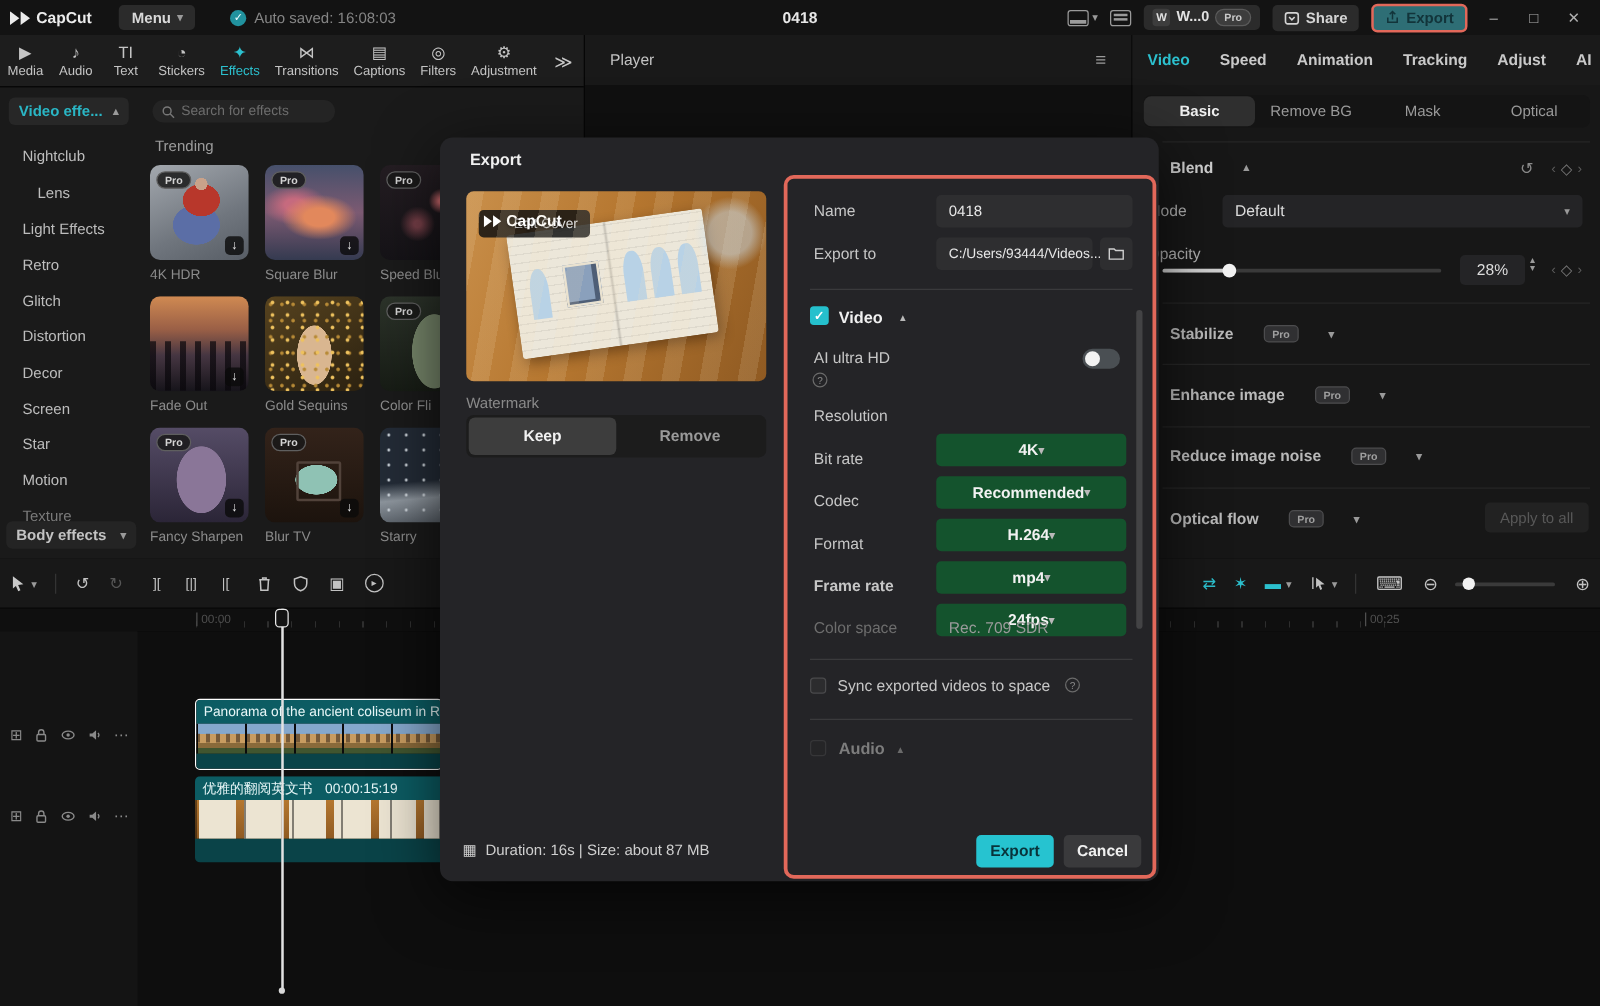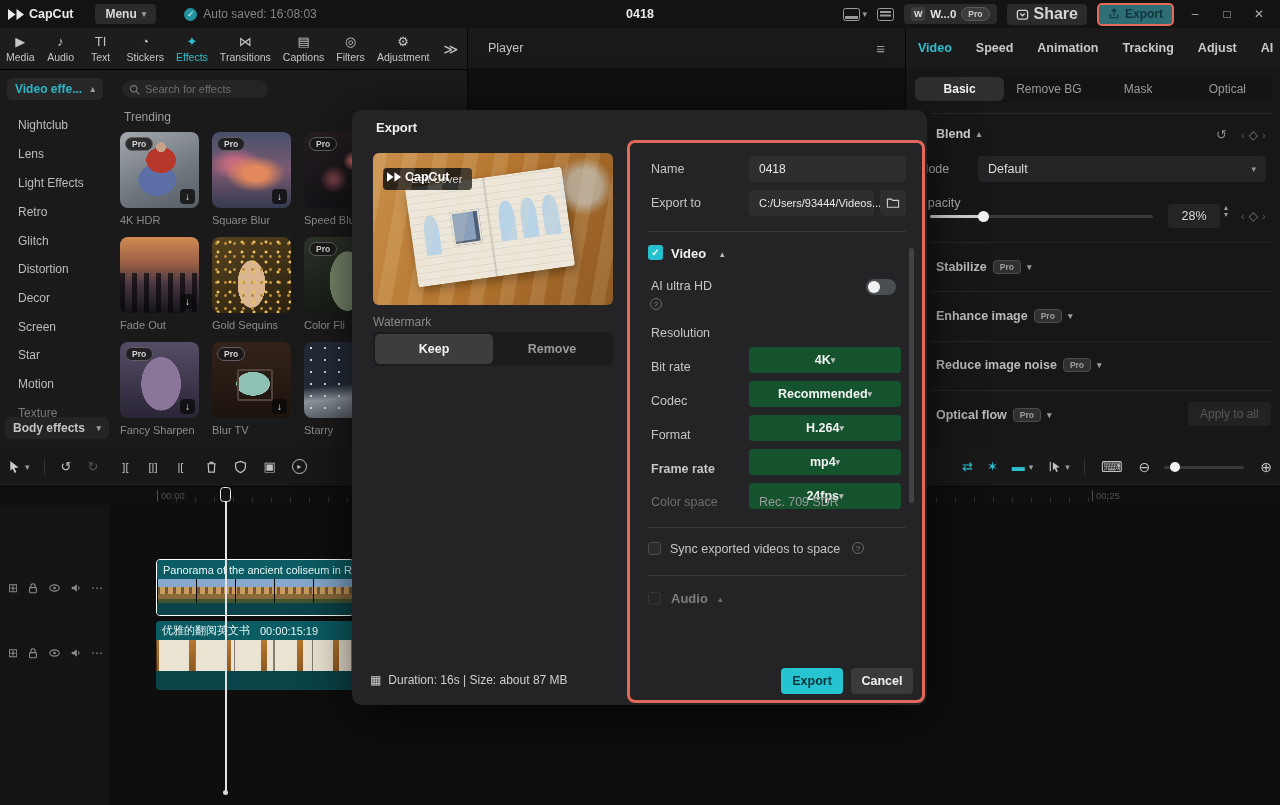--- a/index.html
+++ b/index.html
@@ -16,21 +16,21 @@
   .save-dot { width:13px; height:13px; border-radius:50%; background:#21929e; color:#eafcff; font-size:9px; display:flex; align-items:center; justify-content:center; }
   .doc-title { position:absolute; left:0; right:0; text-align:center; color:#e8e8e8; font-size:12.5px; font-weight:bold; pointer-events:none; }
   .tb-right { position:absolute; right:0; top:0; height:28px; display:flex; align-items:center; gap:10px; padding-right:10px; }
   .mini-ic { width:17px; height:13px; border:1.5px solid #9a9a9a; border-radius:2.5px; position:relative; }
   .mini-ic.split:after { content:''; position:absolute; left:1px; right:1px; bottom:1px; height:3px; background:#9a9a9a; }
   .mini-ic.lines:after { content:''; position:absolute; left:2px; right:2px; top:2.5px; height:1.5px; background:#9a9a9a; box-shadow:0 3.5px 0 #9a9a9a; }
   .ws-badge { background:#2b2b2b; border-radius:4px; height:20px; display:flex; align-items:center; gap:5px; padding:0 7px; }
   .ws-sq { width:14px; height:14px; background:#3d3d3d; border-radius:3px; color:#e0e0e0; font-size:9px; display:flex; align-items:center; justify-content:center; font-weight:bold; }
   .ws-name { color:#e2e2e2; font-size:11.5px; font-weight:bold; }
   .pro-pill { background:#3d3d3d; border:1px solid #5a5a5a; border-radius:7px; color:#c9c9c9; font-size:8.5px; font-weight:bold; padding:1px 6px; }
-  .share-btn { background:#2b2b2b; border-radius:4px; height:21px; display:flex; align-items:center; gap:5px; padding:0 9px; color:#d4d4d4; font-size:16px; font-weight:bold; }
+  .share-btn { background:#2b2b2b; border-radius:4px; height:21px; display:flex; align-items:center; gap:5px; padding:0 9px; color:#d4d4d4; font-size:12px; font-weight:bold; }
   .export-top { background:#2e6e75; border:2px solid #e2685a; border-radius:5px; height:23px; display:flex; align-items:center; gap:5px; padding:0 9px; color:#12343a; font-size:12px; font-weight:bold; }
   .win-ctl { color:#b0b0b0; font-size:12px; width:22px; text-align:center; }
 
   
   .ribbon { left:0; top:28px; width:467px; height:42px; background:#1d1d1d; border-bottom:1px solid #000; display:flex; align-items:center; }
   .rtab { display:flex; flex-direction:column; align-items:center; justify-content:center; gap:1px; height:100%; padding:0 6px; min-width:40px; color:#c4c4c4; }
   .rtab .ric { font-size:13px; height:16px; line-height:16px; }
   .rtab .rlb { font-size:10.5px; }
   .rtab.active { color:#2cc0ce; }
   .ribbon-expand { margin-left:8px; color:#c8c8c8; font-size:14px; }
@@ -67,21 +67,21 @@
 
   
   .inspector { left:906px; top:28px; width:374px; height:419px; background:#171717; }
   .ins-tabs { position:absolute; left:0; top:0; width:100%; height:40px; background:#1a1a1a; display:flex; align-items:center; gap:24px; padding:0 0 0 12px; overflow:hidden; }
   .ins-tab { color:#c9c9c9; font-size:12.5px; font-weight:bold; white-space:nowrap; }
   .ins-tab.active { color:#2cc0ce; }
   .subtabs { position:absolute; left:9px; top:48px; width:357px; height:26px; background:#141414; border-radius:6px; display:flex; align-items:center; }
   .subtab { flex:1; text-align:center; color:#9a9a9a; font-size:12px; line-height:24px; }
   .subtab.active { background:#2f2f2f; border-radius:6px; color:#f0f0f0; font-weight:bold; }
   .ins-div { position:absolute; left:24px; width:342px; height:1px; background:#262626; }
-  .sec-head { position:absolute; display:flex; align-items:center; gap:6px; color:#cfcfcf; font-size:12.5px; font-weight:bold; }
+  .sec-head { position:absolute; display:flex; align-items:center; gap:24px; color:#cfcfcf; font-size:12.5px; font-weight:bold; }
   .kf { display:flex; align-items:center; gap:4px; color:#5c5c5c; font-size:11px; }
   .kf .dia { color:#7a7a7a; font-size:12px; }
   .sel-dark { background:#242426; border-radius:4px; display:flex; align-items:center; justify-content:space-between; padding:0 10px; color:#dcdcdc; font-size:12.5px; }
   .slider-track { position:absolute; height:3px; background:#3a3a3a; border-radius:2px; }
   .slider-fill { position:absolute; height:3px; background:#cfcfcf; border-radius:2px; }
   .slider-knob { position:absolute; width:11px; height:11px; border-radius:50%; background:#f2f2f2; }
   .pro-ins { background:#303032; border:1px solid #4c4c4e; border-radius:4px; color:#9f9f9f; font-size:8.5px; font-weight:bold; padding:1px 6px; }
   .sec-label { color:#b9b9b9; font-size:12.5px; font-weight:bold; }
   .apply-all { position:absolute; background:#222; border-radius:4px; color:#585858; font-size:12px; padding:5px 12px; }
 
@@ -236,21 +236,21 @@
     <span class="ribbon-expand">≫</span>
   </div>
 
   <div class="abs fx-panel">
     <div class="fx-side">
       <div class="fx-drop">
         <span>Video effe...</span>
         <span class="chev">▴</span>
       </div>
       <div class="fx-cat" style="top:48px;">Nightclub</div>
-      <div class="fx-cat" style="top:77px;">Lens</div>
+      <div class="fx-cat" style="top:77px;margin-left:12px;">Lens</div>
       <div class="fx-cat" style="top:106px;">Light Effects</div>
       <div class="fx-cat" style="top:135px;">Retro</div>
       <div class="fx-cat" style="top:164px;">Glitch</div>
       <div class="fx-cat" style="top:192px;">Distortion</div>
       <div class="fx-cat" style="top:221px;">Decor</div>
       <div class="fx-cat" style="top:250px;">Screen</div>
       <div class="fx-cat" style="top:278px;">Star</div>
       <div class="fx-cat" style="top:307px;">Motion</div>
       <div class="fx-cat" style="top:336px;color:#7a7a7a;">Texture</div>
       <div class="fx-bottom">

